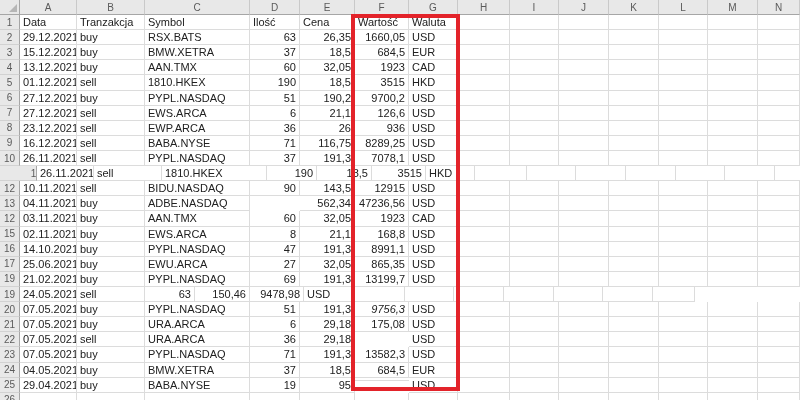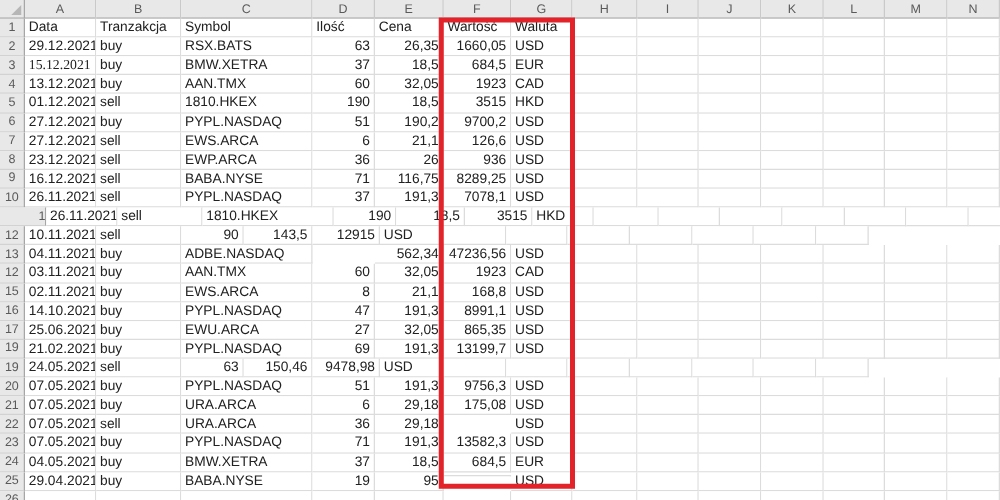--- a/index.html
+++ b/index.html
@@ -93,21 +93,21 @@
         <div class="cell al" style="width: 52px;"></div>
         <div class="cell al" style="width: 49px;"></div>
         <div class="cell al" style="width: 50px;"></div>
         <div class="cell al" style="width: 50px;"></div>
         <div class="cell al" style="width: 49px;"></div>
         <div class="cell al" style="width: 50px;"></div>
         <div class="cell al" style="width: 42px;"></div>
       </div>
       <div class="srow" style="height: 15.12px;">
         <div class="gutter" style="width: 20px;">3</div>
-        <div class="cell al" style="width: 57px; font-family: Liberation Serif, serif;">15.12.2021</div>
+        <div class="cell al" style="width: 57px;">15.12.2021</div>
         <div class="cell al" style="width: 68px;">buy</div>
         <div class="cell al" style="width: 105px;">BMW.XETRA</div>
         <div class="cell ar" style="width: 50px;">37</div>
         <div class="cell ar" style="width: 55px;">18,5</div>
         <div class="cell ar" style="width: 54px;">684,5</div>
         <div class="cell al" style="width: 49px;">EUR</div>
         <div class="cell al" style="width: 52px;"></div>
         <div class="cell al" style="width: 49px;"></div>
         <div class="cell al" style="width: 50px;"></div>
         <div class="cell al" style="width: 50px;"></div>
@@ -248,20 +248,21 @@
         <div class="cell al" style="width: 50px;"></div>
         <div class="cell al" style="width: 50px;"></div>
         <div class="cell al" style="width: 49px;"></div>
         <div class="cell al" style="width: 50px;"></div>
         <div class="cell al" style="width: 42px;"></div>
       </div>
       <div class="srow" style="height: 15.12px;">
         <div class="gutter" style="width: 20px;">12</div>
         <div class="cell al" style="width: 57px;">10.11.2021</div>
         <div class="cell al" style="width: 68px;">sell</div>
+        <div class="cell al" style="width: 105px;">BIDU.NASDAQ</div>
         <div class="cell ar" style="width: 50px;">90</div>
         <div class="cell ar" style="width: 55px;">143,5</div>
         <div class="cell ar" style="width: 54px;">12915</div>
         <div class="cell al" style="width: 49px;">USD</div>
         <div class="cell al" style="width: 52px;"></div>
         <div class="cell al" style="width: 49px;"></div>
         <div class="cell al" style="width: 50px;"></div>
         <div class="cell al" style="width: 50px;"></div>
         <div class="cell al" style="width: 49px;"></div>
         <div class="cell al" style="width: 50px;"></div>
@@ -385,21 +386,21 @@
         <div class="cell al" style="width: 50px;"></div>
         <div class="cell al" style="width: 42px;"></div>
       </div>
       <div class="srow" style="height: 15.12px;">
         <div class="gutter" style="width: 20px;">20</div>
         <div class="cell al" style="width: 57px;">07.05.2021</div>
         <div class="cell al" style="width: 68px;">buy</div>
         <div class="cell al" style="width: 105px;">PYPL.NASDAQ</div>
         <div class="cell ar" style="width: 50px;">51</div>
         <div class="cell ar" style="width: 55px;">191,3</div>
-        <div class="cell ar" style="width: 54px;">9756,3</div>
+        <div class="cell ar" style="width: 54px; font-style: italic;">9756,3</div>
         <div class="cell al" style="width: 49px;">USD</div>
         <div class="cell al" style="width: 52px;"></div>
         <div class="cell al" style="width: 49px;"></div>
         <div class="cell al" style="width: 50px;"></div>
         <div class="cell al" style="width: 50px;"></div>
         <div class="cell al" style="width: 49px;"></div>
         <div class="cell al" style="width: 50px;"></div>
         <div class="cell al" style="width: 42px;"></div>
       </div>
       <div class="srow" style="height: 15.12px;">

